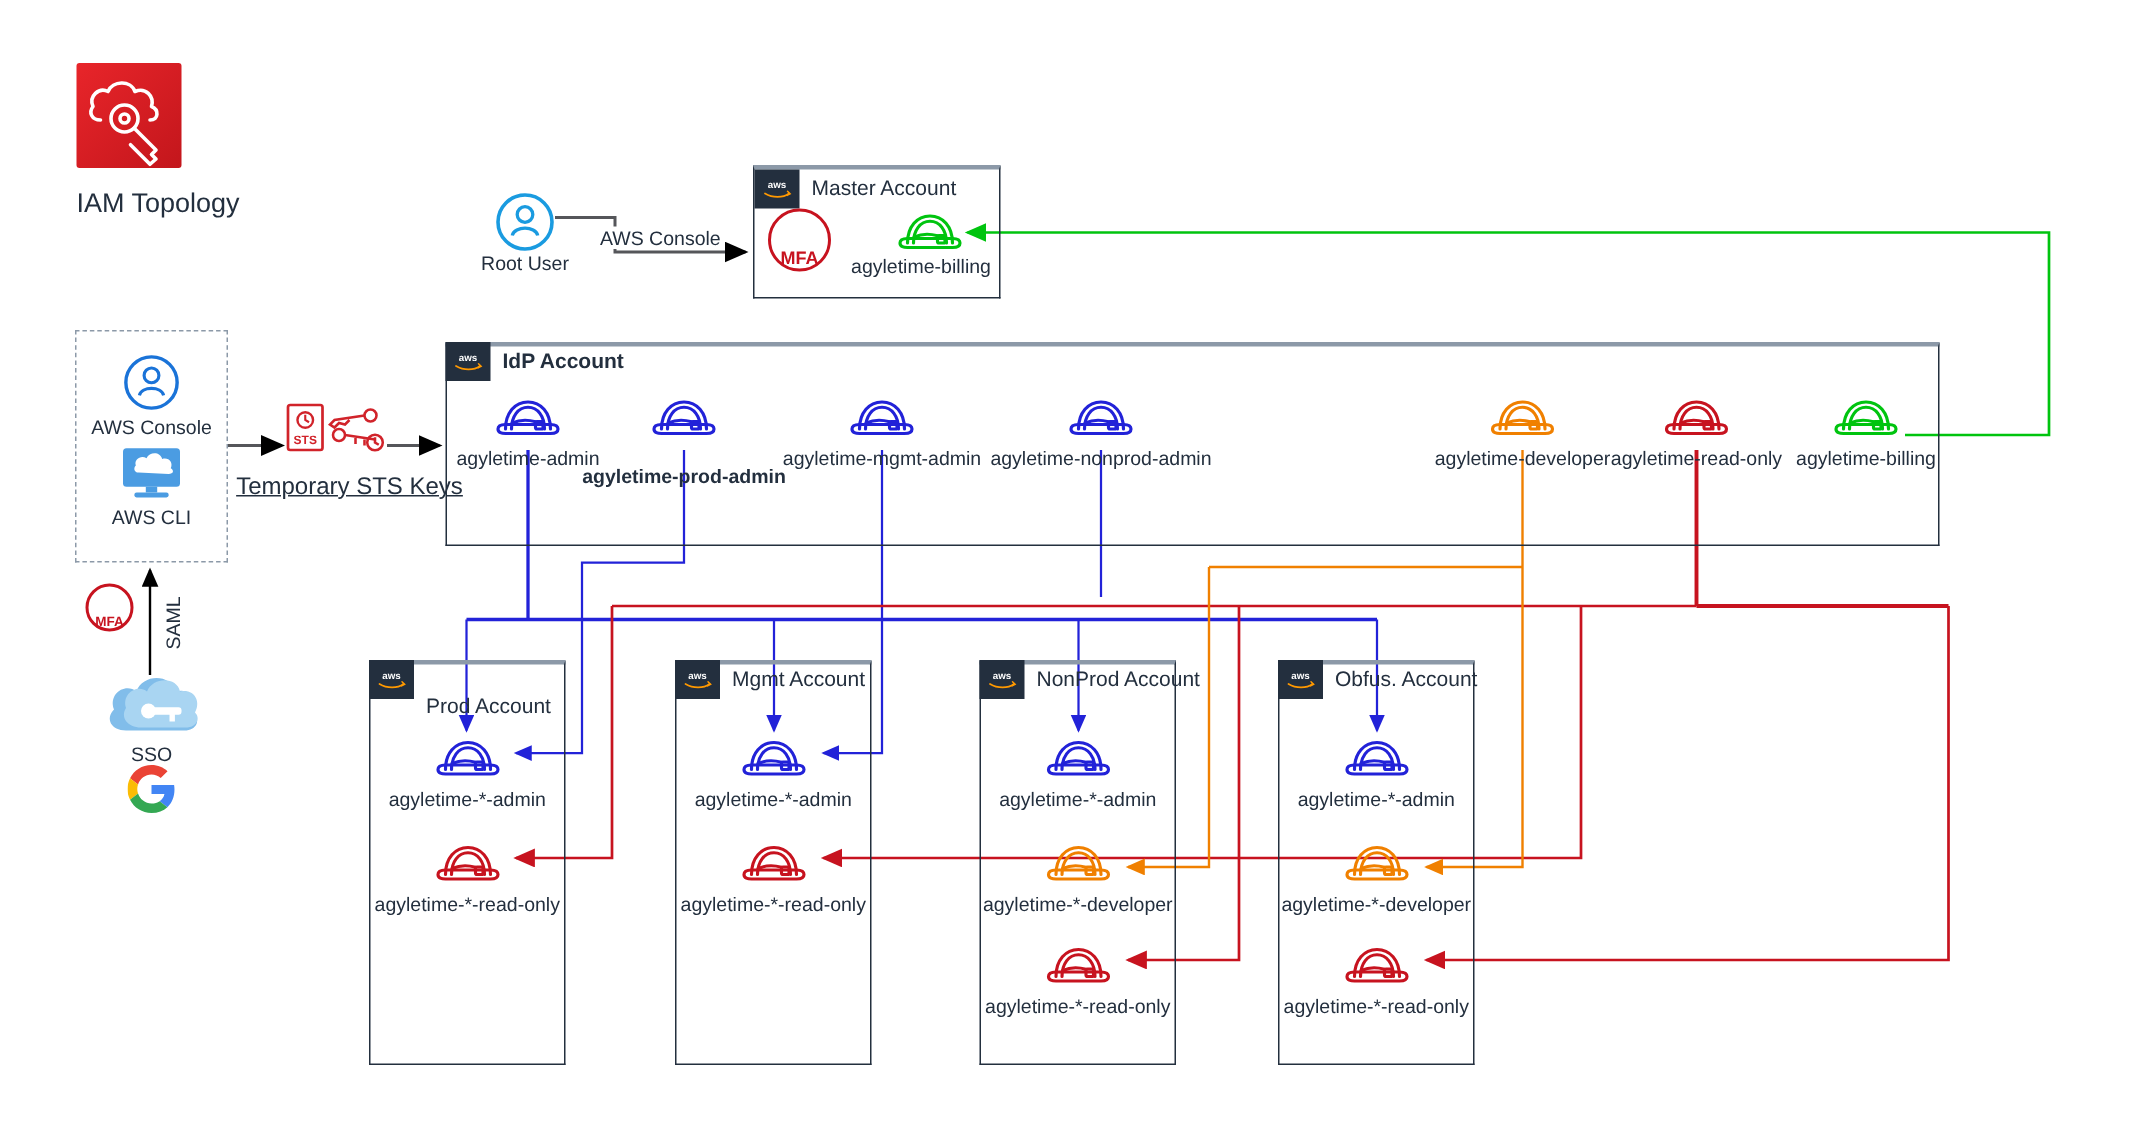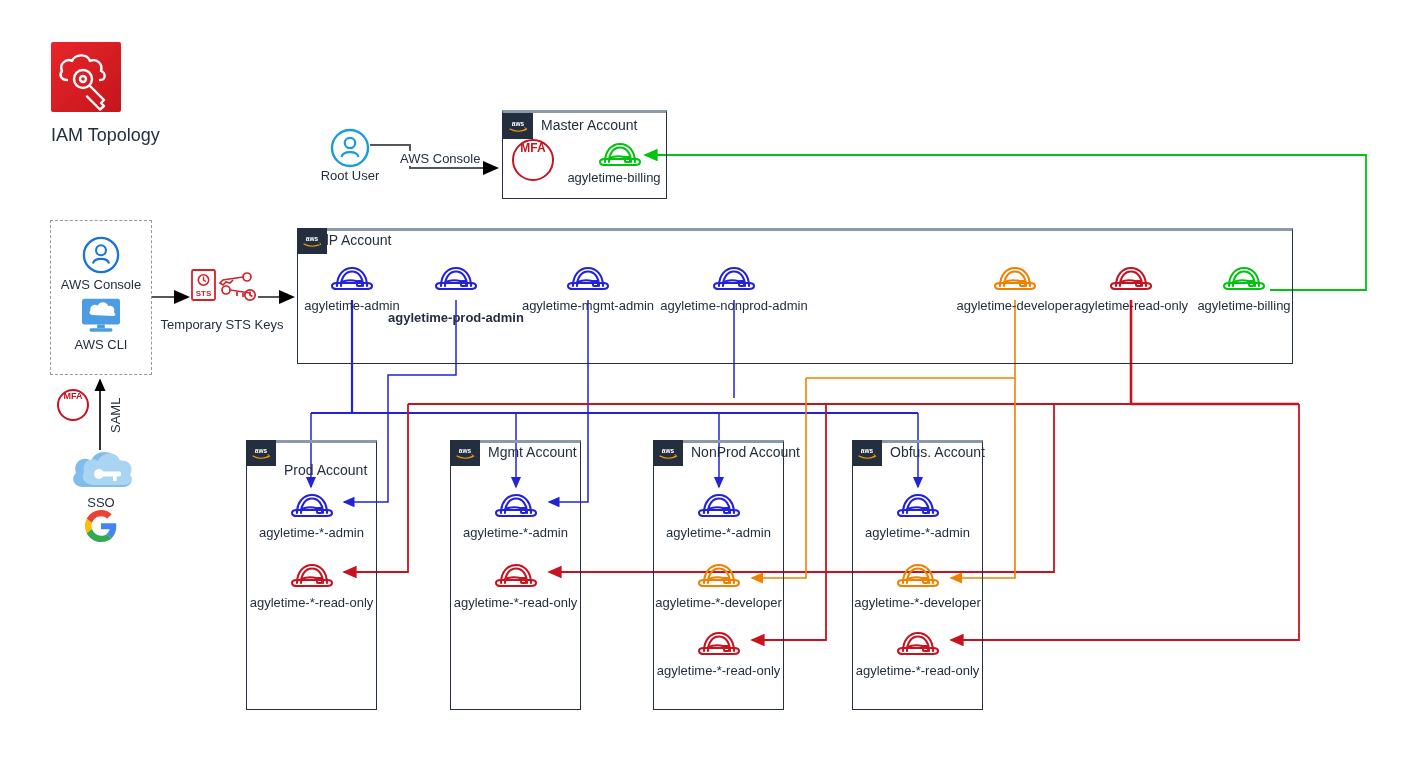--- a/index.html
+++ b/index.html
@@ -23,21 +23,21 @@
   
   .dashgroup{position:absolute;border:1.5px dashed #8C99A8;box-sizing:border-box;}
 
   
   .iam-tile{position:absolute;width:70px;height:70px;border-radius:2px;
             background:linear-gradient(135deg,#E8252A 0%,#C3161C 100%);}
   .iam-cap{position:absolute;font-size:18px;white-space:nowrap;}
 
   
   .mfa{position:absolute;border-radius:50%;border:2.2px solid #C7131F;color:#C7131F;
-       display:flex;align-items:flex-start;justify-content:center;font-weight:700;box-sizing:border-box;}
+       display:flex;align-items:flex-end;justify-content:center;font-weight:700;box-sizing:border-box;}
 
   .wire-label{position:absolute;font-size:13px;background:#fff;padding:0 3px;white-space:nowrap;color:#232F3E;}
   .wire-label.vert{transform-origin:0 0;}
 </style>
 </head>
 <body>
 
 <div class="canvas">
 
   <svg class="wires" viewBox="0 0 1422 760">
@@ -218,31 +218,31 @@
         <circle cx="57" cy="9" r="4"></circle>
         <path d="M53 9 L33 12 L30 15 L33 17 L36 14 L40 15 L43 12"></path>
         <circle cx="36" cy="22" r="4"></circle>
         <path d="M40 22 L60 25"></path>
         <path d="M47 24 L47 28 M53 25 L53 29"></path>
         <circle cx="60" cy="27" r="5.2"></circle>
         <path d="M60 23.5 L60 27 L62.5 28.5"></path>
       </g>
     </svg>
   </div>
-  <div class="lbl c" style="left:222px;top:317px;font-size:13px;">Temporary STS Keys</div>
+  <div class="lbl c" style="left:233px;top:317px;font-size:16px;text-decoration:underline;">Temporary STS Keys</div>
 
   <div class="acct top-grey" style="left:297px;top:228px;width:996px;height:136px;"></div>
   <div class="acct-tag" style="left:297px;top:228px;">
     <svg width="22" height="16" viewBox="0 0 44 30">
       <text x="22" y="14" font-size="13" font-family="Liberation Sans, sans-serif" font-weight="700" fill="#fff" text-anchor="middle">aws</text>
       <path d="M6 21 C16 27 30 27 38 21" stroke="#FF9900" stroke-width="2.4" fill="none" stroke-linecap="round"></path>
       <path d="M36 18 L39.5 21.5 L35.5 23.5" stroke="#FF9900" stroke-width="2" fill="none" stroke-linecap="round"></path>
     </svg>
   </div>
-  <div class="acct-title" style="left:317px;top:232px;">IdP Account</div>
+  <div class="acct-title" style="left:335px;top:232px;font-weight:bold;">IdP Account</div>
 
   <div id="idp-roles">
       <div class="node" style="left: 328px; top: 262px;"><svg width="48" height="34" viewBox="0 0 48 34">
           <g fill="none" stroke="#2222D8" stroke-width="2.1" stroke-linejoin="round" stroke-linecap="round">
             <path d="M9 24 C9 13 15.5 6 24 6 C32.5 6 39 13 39 24"></path>
             <path d="M13 24 C13 15.5 17.5 9.5 24 9.5 C30.5 9.5 35 15.5 35 24"></path>
             <path d="M4 24 C4 21.5 6.5 21 9 21 L39 21 C41.5 21 44 21.5 44 24 C44 26.5 41.5 27 39 27 L9 27 C6.5 27 4 26.5 4 24 Z"></path>
             <path d="M13.5 20 C18 18 24 17.8 29 19.2"></path>
             <rect x="29" y="19" width="5" height="5" rx="1"></rect>
           </g>

